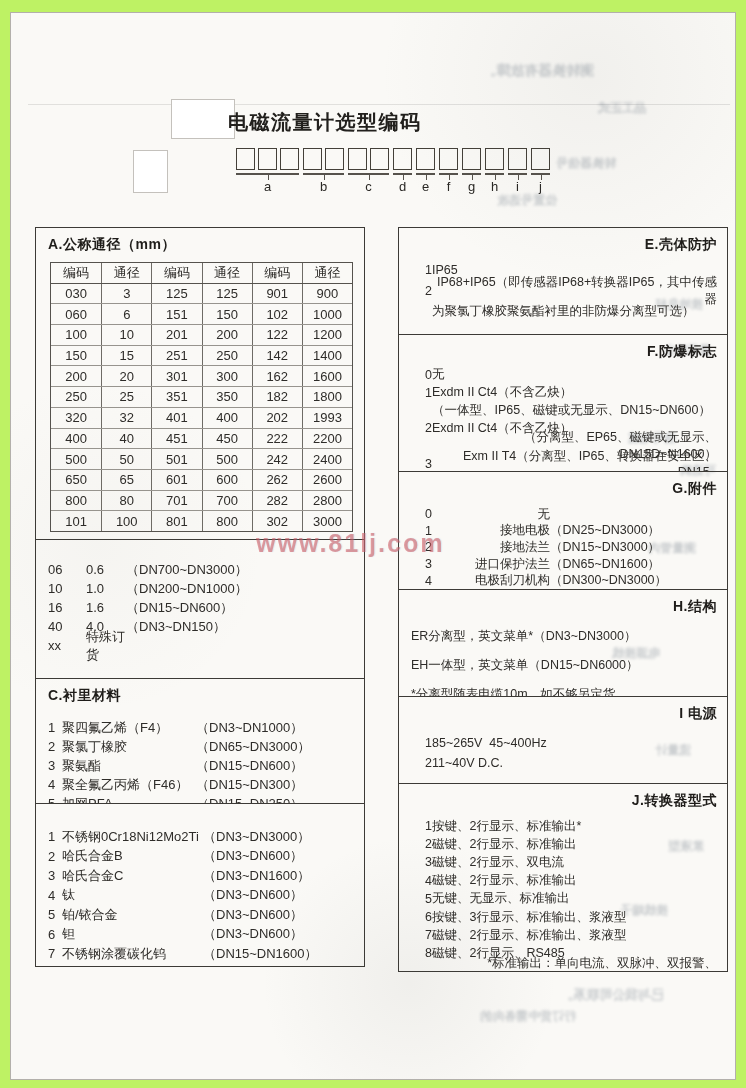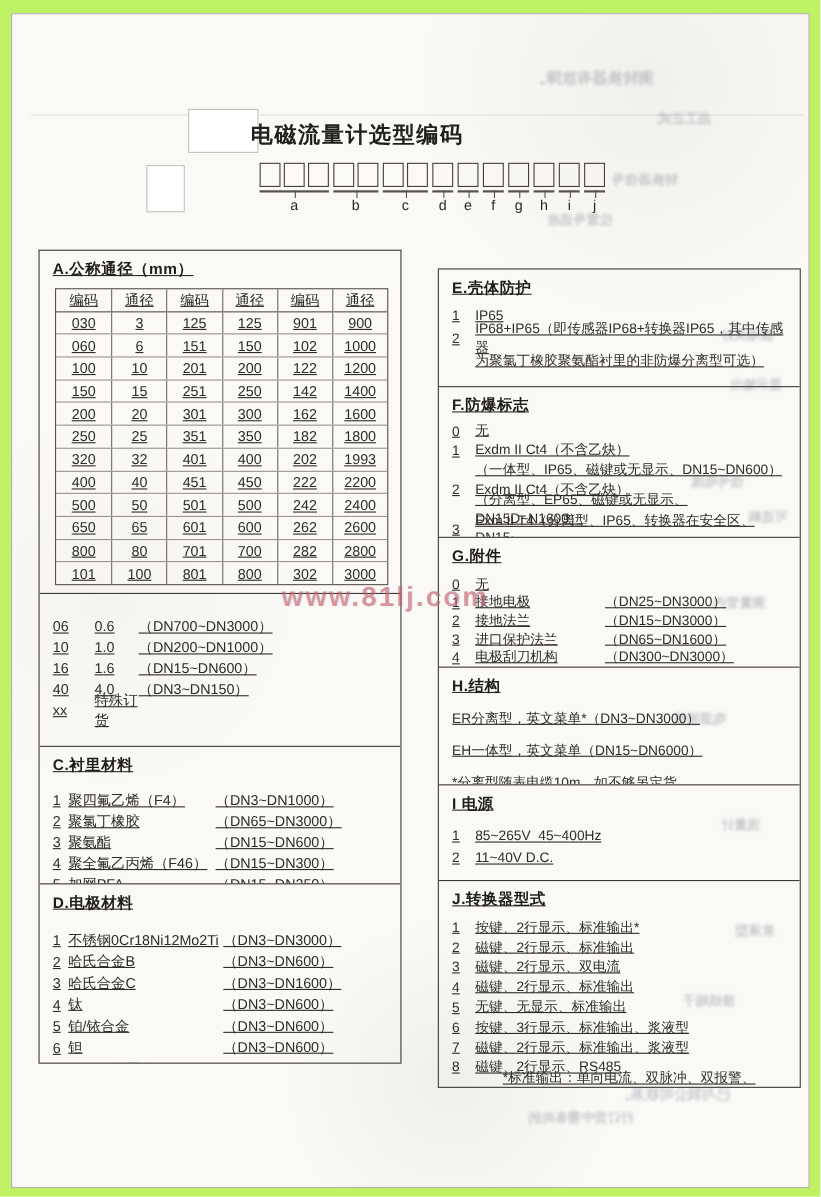--- a/index.html
+++ b/index.html
@@ -19,22 +19,22 @@
   .redact{position:absolute;background:#ffffff;border:1px solid #c4c1bc;}
   #redact1{left:171px;top:99px;width:62px;height:38px;}
   #redact2{left:133px;top:150px;width:33px;height:41px;}
   #code-strip{position:absolute;left:236px;top:148px;width:330px;height:48px;}
   .code-box{position:absolute;top:0;width:19px;height:22px;border:1.5px solid #444039;box-sizing:border-box;}
   .grp-line{position:absolute;top:25px;height:1.5px;background:#56524c;}
   .grp-tick{position:absolute;top:25px;width:1.5px;height:7px;background:#56524c;}
   .code-letter{position:absolute;top:31px;font-size:13px;color:#2a2825;transform:translateX(-50%);}
   .col{position:absolute;border:1.6px solid #3c3a36;box-sizing:border-box;overflow:hidden;}
   #left-col{left:35px;top:227px;width:330px;height:740px;}
-  #right-col{left:398px;top:244px;width:330px;height:745px;}
-  .sec{box-sizing:border-box;padding:8px 10px 0 12px;overflow:hidden;text-decoration:underline;}
+  #right-col{left:398px;top:227px;width:330px;height:745px;text-align:right;}
+  .sec{box-sizing:border-box;padding:8px 10px 0 12px;overflow:hidden;}
   .sec + .sec{border-top:1.6px solid #3c3a36;}
   .sec-title{font-size:14px;font-weight:bold;color:#1f1d1a;letter-spacing:.5px;}
   .row{display:flex;align-items:center;}
   .row span{white-space:pre-wrap;}
   
   .tableA{margin:8px 0 0 2px;width:303px;height:270px;display:flex;flex-direction:column;
     border:1.4px solid #55524d;box-sizing:border-box;}
   .tr{flex:1;display:grid;grid-template-columns:repeat(6,1fr);}
   .tr + .tr{border-top:1px solid #97948e;}
   .tr.head{border-bottom:.5px solid #55524d;}
@@ -316,21 +316,20 @@
           </div>
             <div class="row">
             <span class="c">5</span>
             <span class="n">加网PFA</span>
             <span class="r">（DN15~DN250）</span>
           </div>
           </div>
       </div>
 
       <div class="sec cd" id="sec-d" style="height:165px">
-        <div class="sec-title">D.电极材料</div>
         <div class="rows">
 
         <div class="row">
             <span class="c">1</span>
             <span class="n">不锈钢0Cr18Ni12Mo2Ti</span>
             <span class="r">（DN3~DN3000）</span>
           </div>
             <div class="row">
             <span class="c">2</span>
             <span class="n">哈氏合金B</span>

